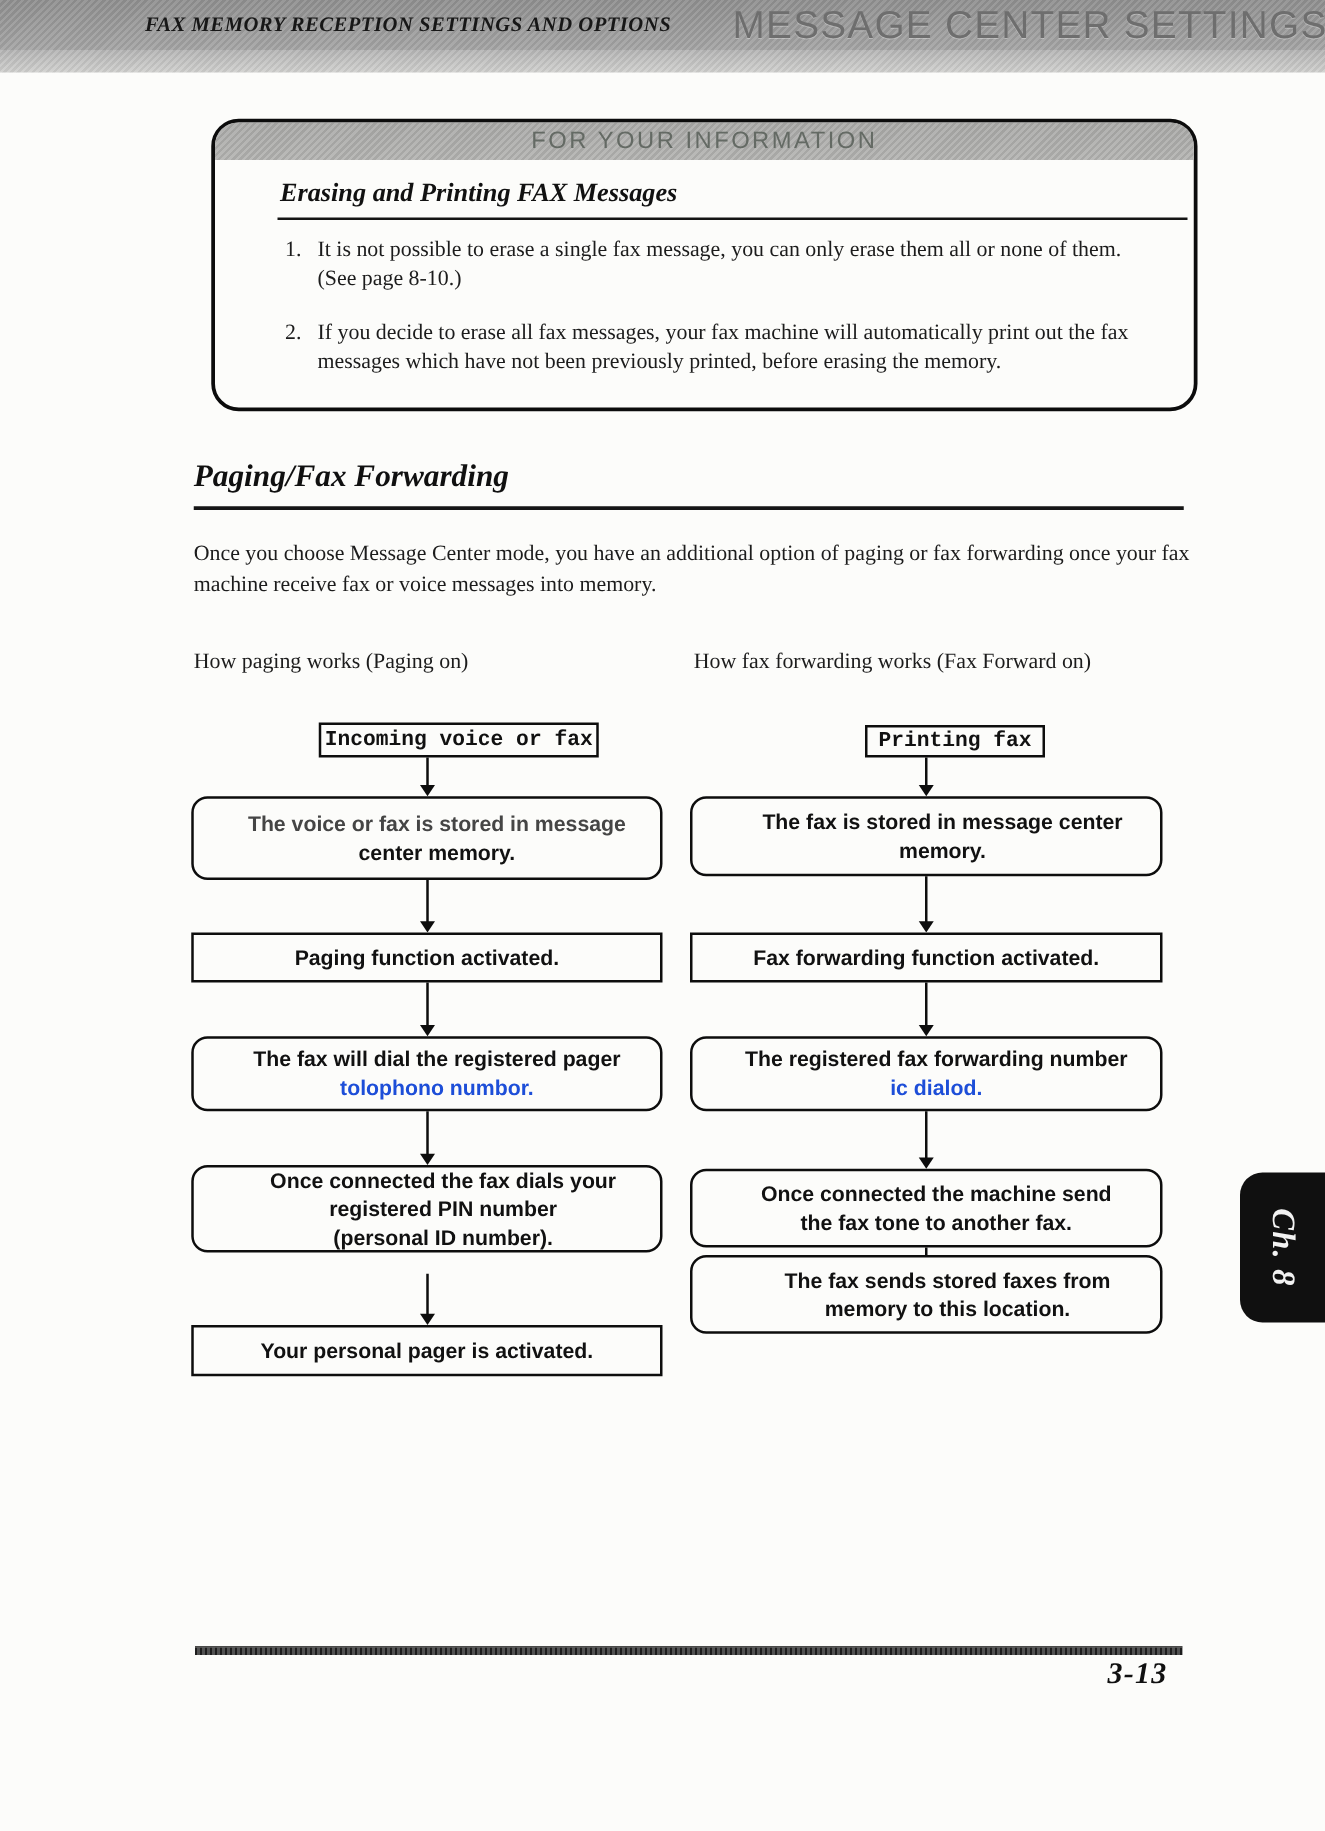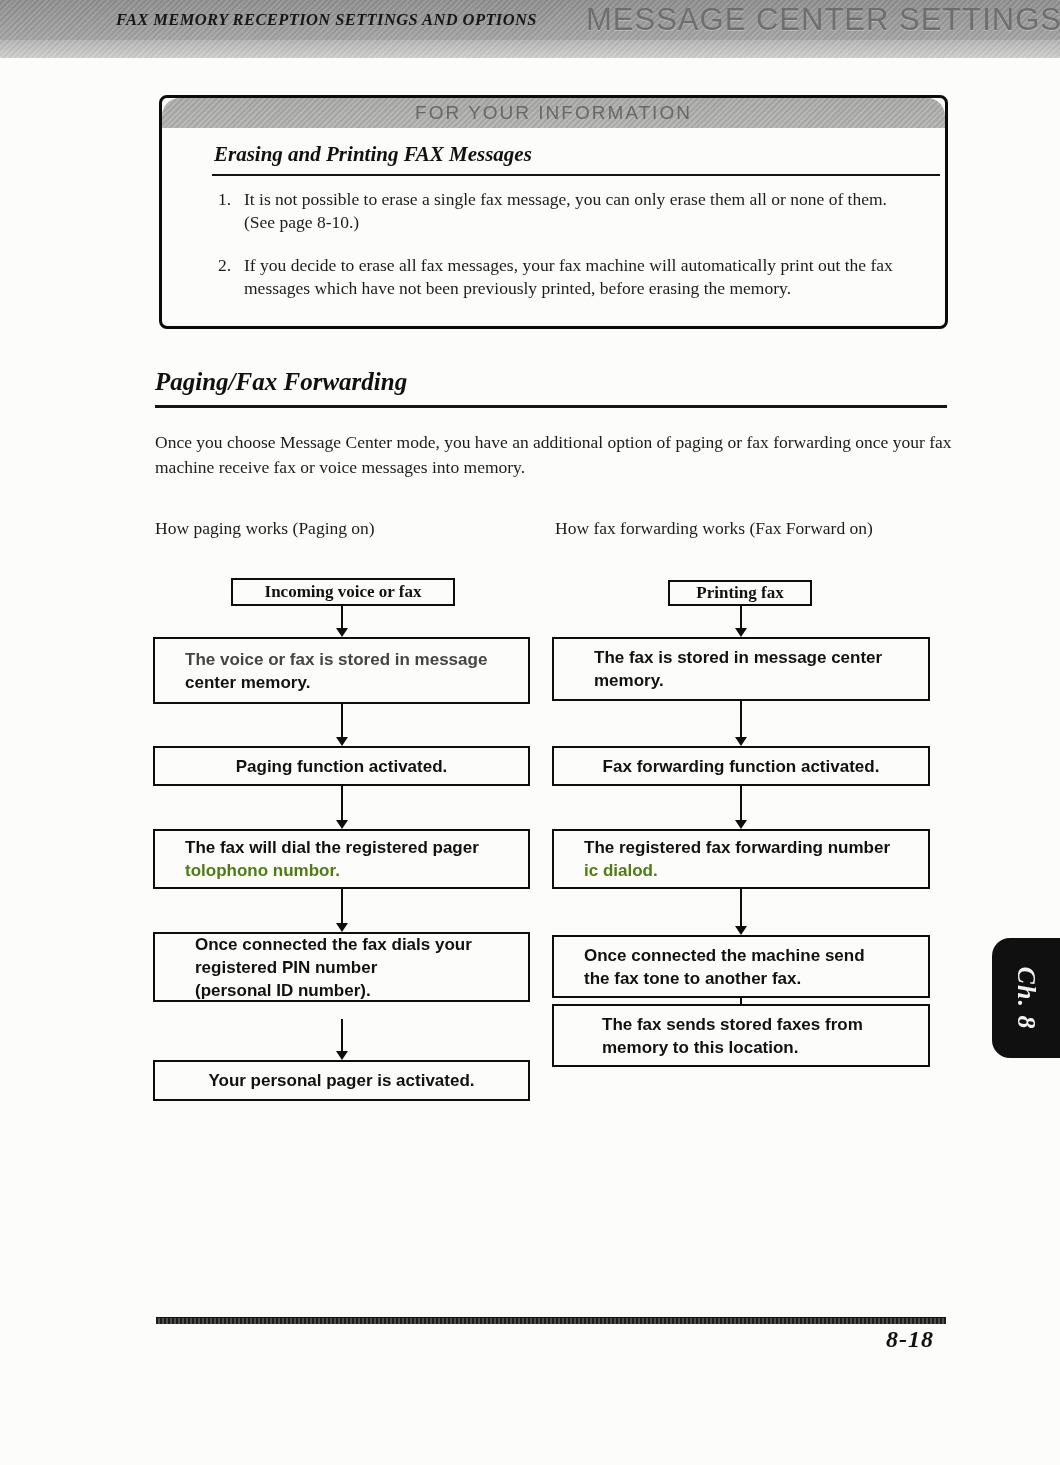--- a/index.html
+++ b/index.html
@@ -30,22 +30,22 @@
   }
   .banner-right {
     position: absolute; left: 586px; top: 2px;
     font-family: "Liberation Sans", sans-serif; font-size: 31px;
     color: #6e6e6e; letter-spacing: 1px; white-space: nowrap;
     text-shadow: 0 1px 0 rgba(255,255,255,0.3);
   }
 
   
   .infobox {
-    position: absolute; left: 159px; top: 95px; width: 789px; height: 234px;
-    border: 3px solid #0c0c0c; border-radius: 8px; background: #fcfcfa;
+    position: absolute; left: 169px; top: 95px; width: 789px; height: 234px;
+    border: 3px solid #0c0c0c; border-radius: 22px; background: #fcfcfa;
   }
   .infobox-banner {
     position: absolute; left: 0; top: 0; width: 100%; height: 30px;
     border-radius: 18px 18px 0 0;
     background:
       repeating-linear-gradient(135deg, rgba(255,255,255,0.10) 0 2px, rgba(0,0,0,0.05) 2px 4px),
       linear-gradient(#a9a9a7, #b2b2b0);
     display: flex; align-items: center; justify-content: center;
     font-family: "Liberation Sans", sans-serif; font-size: 19px;
     color: #646a64; letter-spacing: 2px;
@@ -75,33 +75,33 @@
   .intro {
     position: absolute; left: 155px; top: 430px; width: 800px;
     font-size: 17.5px; line-height: 25px; color: #1c1c1c;
   }
   .caption { position: absolute; top: 518px; font-size: 17.5px; color: #1c1c1c; }
 
   
   .startbox {
     position: absolute; border: 2.5px solid #0d0d0d; background: #fcfcfa;
     display: flex; align-items: center; justify-content: center;
-    font-family: Liberation Serif, serif; font-weight: bold; font-size: 17px; color: #111;
+    font-family: Liberation Mono, monospace; font-weight: bold; font-size: 17px; color: #111; margin-left: 24px;
   }
   .flowbox {
     position: absolute; border: 2.5px solid #0d0d0d; background: #fcfcfa;
     font-family: "Liberation Sans", sans-serif; font-weight: bold;
     font-size: 17px; line-height: 23px; color: #111;
     display: flex; flex-direction: column; justify-content: center;
   }
-  .flowbox.align-left { align-items: flex-start; padding-left: 30px; padding-right: 14px; }
+  .flowbox.align-left { align-items: center; padding-left: 30px; padding-right: 14px; border-radius: 13px; }
   .flowbox.align-center { text-align: center; }
   .pad40 { padding-left: 40px !important; }
   .pad48 { padding-left: 48px !important; }
-  .fline.faded { color: #4d7c0f; }
+  .fline.faded { color: #1d4ed8; }
   .fline.dim { color: #454545; }
 
   .arrow {
     position: absolute; width: 16px;
     display: flex; flex-direction: column; align-items: center;
   }
   .arrow-stem { width: 2.5px; flex: 1; background: #0d0d0d; }
   .arrow-head {
     width: 0; height: 0; margin-top: -1px;
     border-left: 6px solid transparent; border-right: 6px solid transparent;
@@ -263,15 +263,15 @@
   <div class="flowbox align-left pad48" style="left:552px;top:1004px;width:378px;height:63px">
     <div class="fline">The fax sends stored faxes from</div>
     <div class="fline">memory to this location.</div>
   </div>
 
   <div class="chtab">
     <span class="chtab-label">Ch. 8</span>
   </div>
 
   <div class="footer-rule"></div>
-  <div class="page-num">8-18</div>
+  <div class="page-num">3-13</div>
 
 </div>
 
 </body></html>

